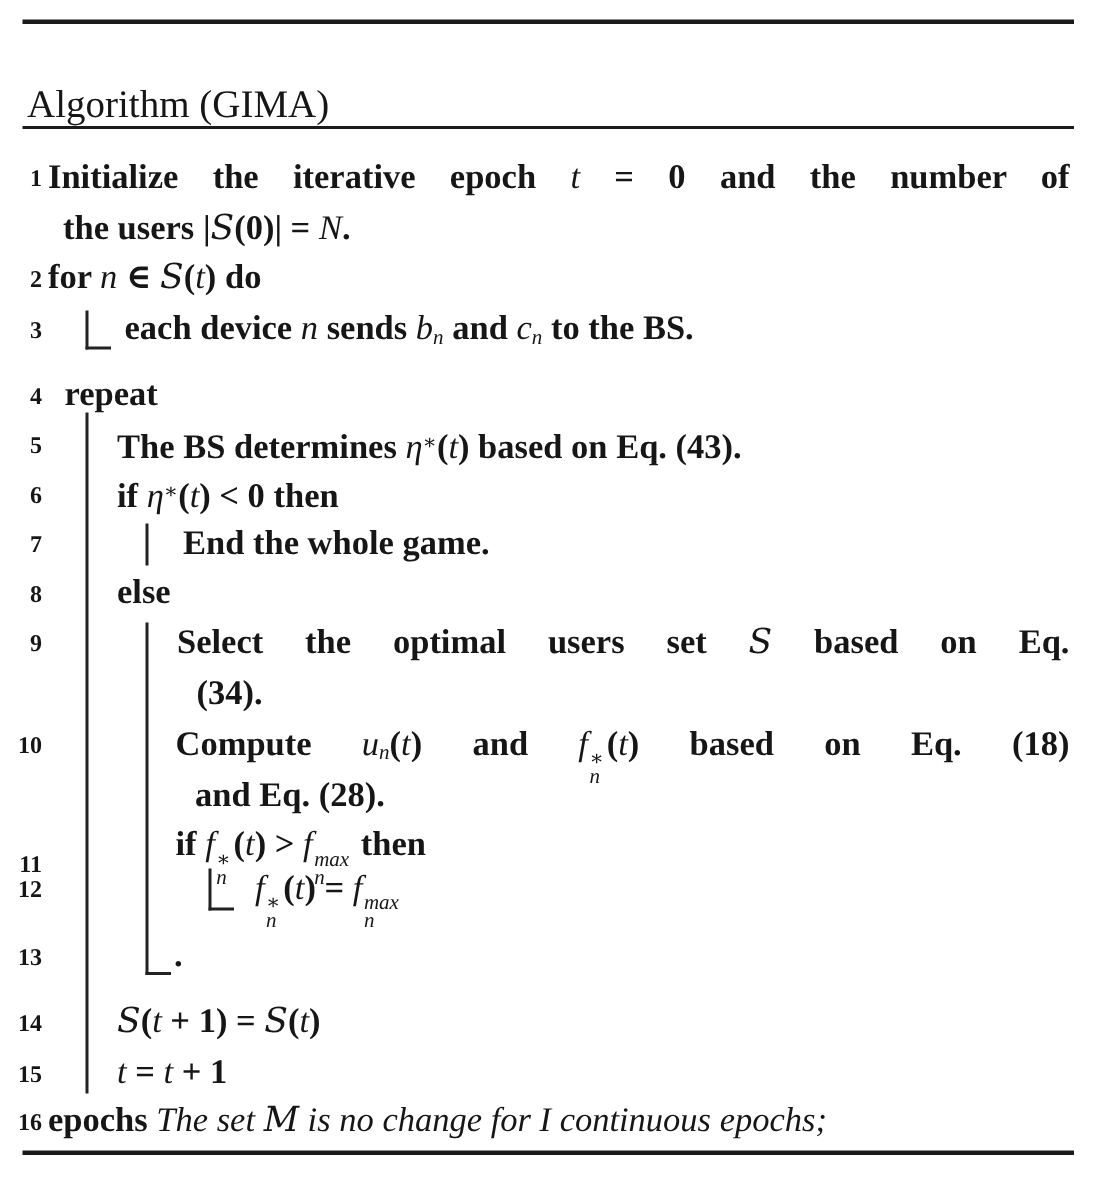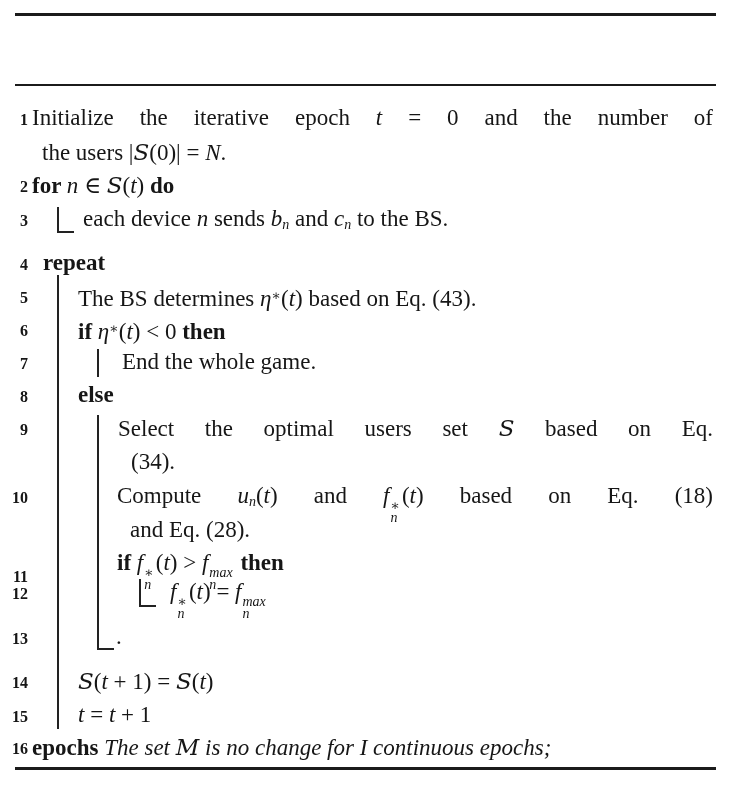--- a/index.html
+++ b/index.html
@@ -19,40 +19,41 @@
   .cap2{position:absolute;left:18px;top:54px;font-size:26px;line-height:32px;}
   .bold{font-weight:bold;}
   
   .txt{position:absolute;white-space:nowrap;font-size:23px;line-height:30px;color:#161616;}
   .txt.just{white-space:normal;text-align:justify;text-align-last:justify;}
   .num{
     position:absolute;left:0;width:28px;text-align:right;
     font-size:16px;font-weight:bold;line-height:20px;color:#161616;
   }
   
-  .sp{font-style:normal;}
+  .sp{font-style:normal;font-weight:bold;}
   .sb{font-weight:bold;}
   .si{font-style:italic;}
   .sc{font-style:italic;font-family:"DejaVu Serif","Liberation Serif",serif;}
   .ssup{font-size:14px;vertical-align:0.45em;font-style:italic;}
   .ssub{font-size:14px;vertical-align:-0.22em;font-style:italic;}
   .sstk{
     display:inline-flex;flex-direction:column;align-items:flex-start;
     font-size:14px;line-height:12px;font-style:italic;
     vertical-align:-7px;margin:0 2px 0 1px;
   }
   
   .guide{position:absolute;border-left:2px solid #222;width:15px;}
   .guide.foot{border-bottom:2px solid #222;}
 </style>
 </head>
 <body>
 
 <div class="card">
   <div class="rule rule-top"></div>
+  <div class="cap2">Algorithm (GIMA)</div>
   <div class="rule rule-mid"></div>
   <div id="lines">
       <div class="num" style="top: 110px;">1</div>
       <div class="txt just" style="top: 103px; left: 32px; width: 681px;"><span class="sp">Initialize the iterative epoch </span><span class="si">t</span><span class="sp"> = 0 and the number of</span></div>
       <div class="txt" style="top: 137px; left: 42px;"><span class="sp">the users |</span><span class="sc">S</span><span class="sp">(0)| = </span><span class="si">N</span><span class="sp">.</span></div>
       <div class="num" style="top: 177px;">2</div>
       <div class="txt" style="top: 170px; left: 32px;"><span class="sb">for </span><span class="si">n</span><span class="sp"> ∈ </span><span class="sc">S</span><span class="sp">(</span><span class="si">t</span><span class="sp">) </span><span class="sb">do</span></div>
       <div class="num" style="top: 211px;">3</div>
       <div class="txt" style="top: 204px; left: 83px;"><span class="sp">each device </span><span class="si">n</span><span class="sp"> sends </span><span class="si">b</span><span class="ssub">n</span><span class="sp"> and </span><span class="si">c</span><span class="ssub">n</span><span class="sp"> to the BS.</span></div>
       <div class="num" style="top: 255px;">4</div>

